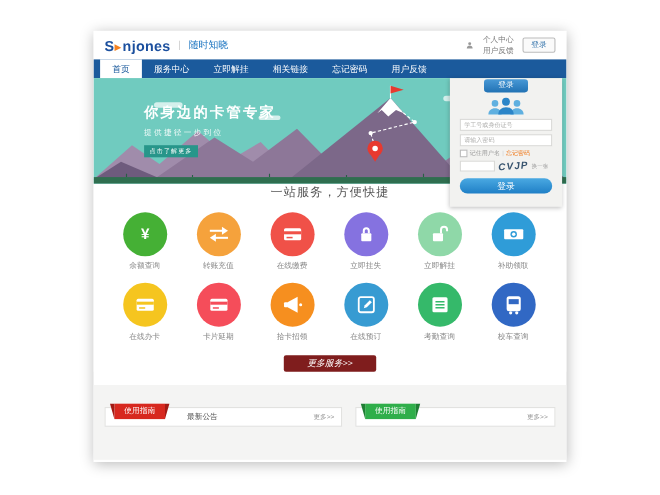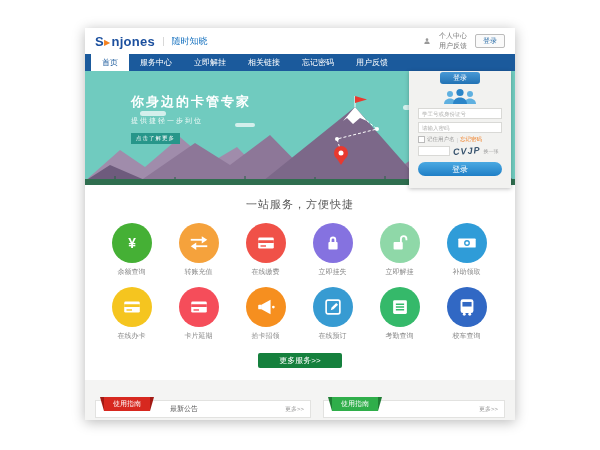--- a/index.html
+++ b/index.html
@@ -17,21 +17,21 @@
   .hdr-right{margin-left:auto;display:flex;align-items:center;gap:8px;font-size:7px;color:#777;}
   .hdr-link{display:flex;align-items:center;gap:2px;cursor:pointer;}
   .hdr-login{border:1px solid #bcbcbc;border-radius:2px;padding:1px 7px;color:#2c6ea8;cursor:pointer;background:#fafafa;}
 
   
   .nav{height:17px;background:#1b5a9c;display:flex;padding-left:6px;}
   .nav-item{color:#fff;font-size:8px;line-height:17px;padding:0 11px;cursor:pointer;white-space:nowrap;}
   .nav-item.active{background:#ffffff;color:#1b5a9c;}
 
   
-  .hero{position:relative;height:114px;background:#70cbbf;}
+  .hero{position:relative;height:96px;background:#70cbbf;}
   .hero svg.mt{position:absolute;bottom:0;left:0;display:block;}
   .hero-text{position:absolute;left:46px;top:22px;color:#fff;z-index:2;}
   .hero-title{font-size:13px;font-weight:bold;letter-spacing:2px;}
   .hero-sub{font-size:7px;margin-top:5px;opacity:.92;letter-spacing:2px;}
   .hero-btn{margin-top:6px;display:inline-block;background:#27968a;color:#fff;font-size:5.5px;
             padding:2px 5px;cursor:pointer;letter-spacing:1px;}
 
   
   .login{position:absolute;right:4px;top:0;width:102px;height:117px;background:#f2f2f0;
          box-shadow:0 1px 4px rgba(0,0,0,.25);z-index:5;}
@@ -48,30 +48,30 @@
   .forgot{color:#f07818;cursor:pointer;}
   .cap-row{width:84px;margin:3px auto 0;display:flex;align-items:center;gap:3px;}
   .cap-input{width:32px;height:10px;border:1px solid #d9d9d6;background:#fff;box-sizing:border-box;}
   .cap-text{font-size:9px;font-weight:bold;font-style:italic;color:#37536e;letter-spacing:1px;
             transform:rotate(-4deg);cursor:pointer;}
   .cap-change{font-size:5px;color:#999;cursor:pointer;}
   .li-submit{display:block;width:84px;height:14px;margin:6px auto 0;background:linear-gradient(#4aa9e2,#1f7fc6);
              border:none;border-radius:8px;color:#fff;font-size:8px;cursor:pointer;}
 
   
-  .services{background:#fff;padding-top:12px;}
+  .services{background:#fff;padding-top:0;}
   .sec-title{text-align:center;font-size:11px;color:#555;letter-spacing:1px;}
   .grid{width:404px;margin:11px auto 0;display:flex;flex-wrap:wrap;}
   .service{width:67px;text-align:center;margin-bottom:10px;cursor:pointer;}
   .circle{width:40px;height:40px;border-radius:50%;margin:0 auto;background:var(--c);
           display:flex;align-items:center;justify-content:center;color:var(--c);}
   .circle svg{width:22px;height:22px;display:block;}
   .service .lbl{font-size:7px;color:#888;margin-top:4px;}
-  .more-btn{display:block;margin:2px auto 0;width:84px;height:15px;background:#15803d;color:#fff;
-            font-size:8px;border:none;border-radius:2px;cursor:pointer;}
+  .more-btn{display:block;margin:2px auto 0;width:84px;height:15px;background:#7f1d1d;color:#fff;
+            font-size:8px;border:none;border-radius:2px;cursor:pointer;font-style:italic;}
 
   
   .announce{background:#f4f4f3;margin-top:12px;padding-top:10px;height:68px;box-sizing:border-box;}
   .panels{display:flex;justify-content:space-between;padding:0 10px;margin-top:10px;}
   .panel{position:relative;background:#fff;border:1px solid #e2e2e0;height:18px;display:flex;align-items:center;box-sizing:border-box;}
   .panel.p0{width:216px;}
   .panel.p1{width:182px;}
   .ribbon{position:absolute;left:8px;top:-4px;height:14px;line-height:14px;padding:0 9px;color:#fff;
           font-size:7px;background:var(--rc);cursor:pointer;}
   .ribbon::before{content:"";position:absolute;left:-4px;top:0;width:0;height:0;

